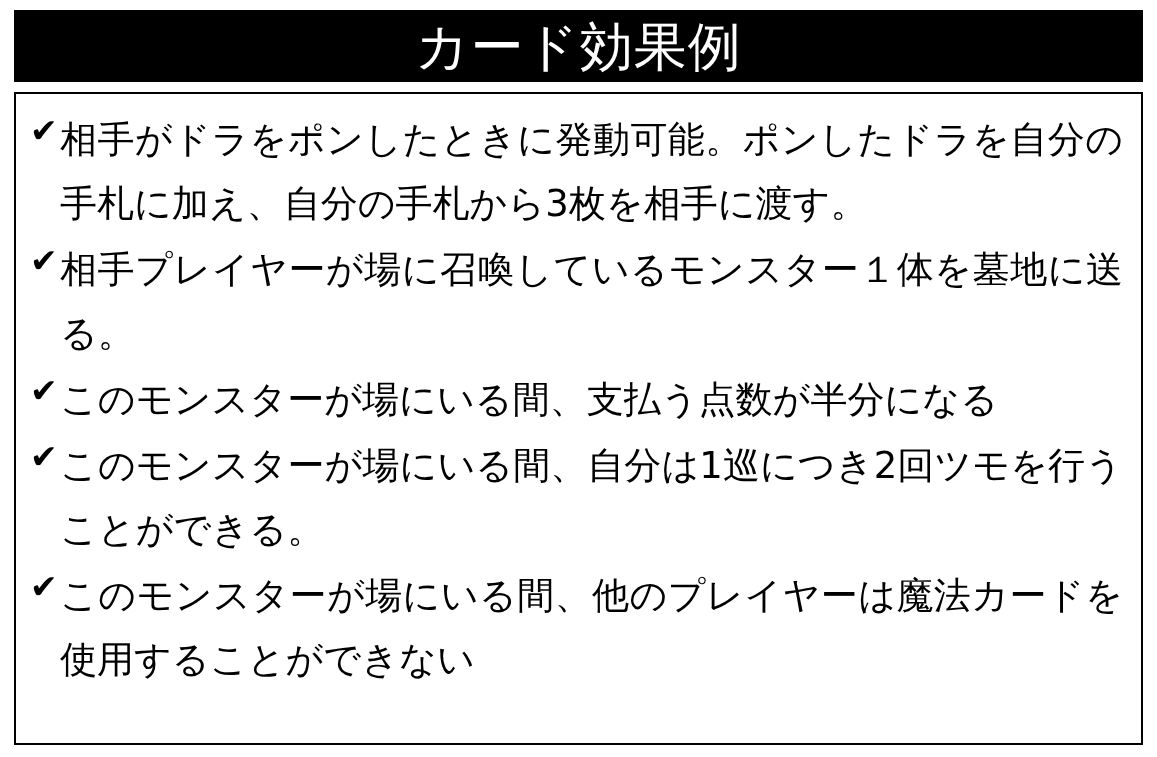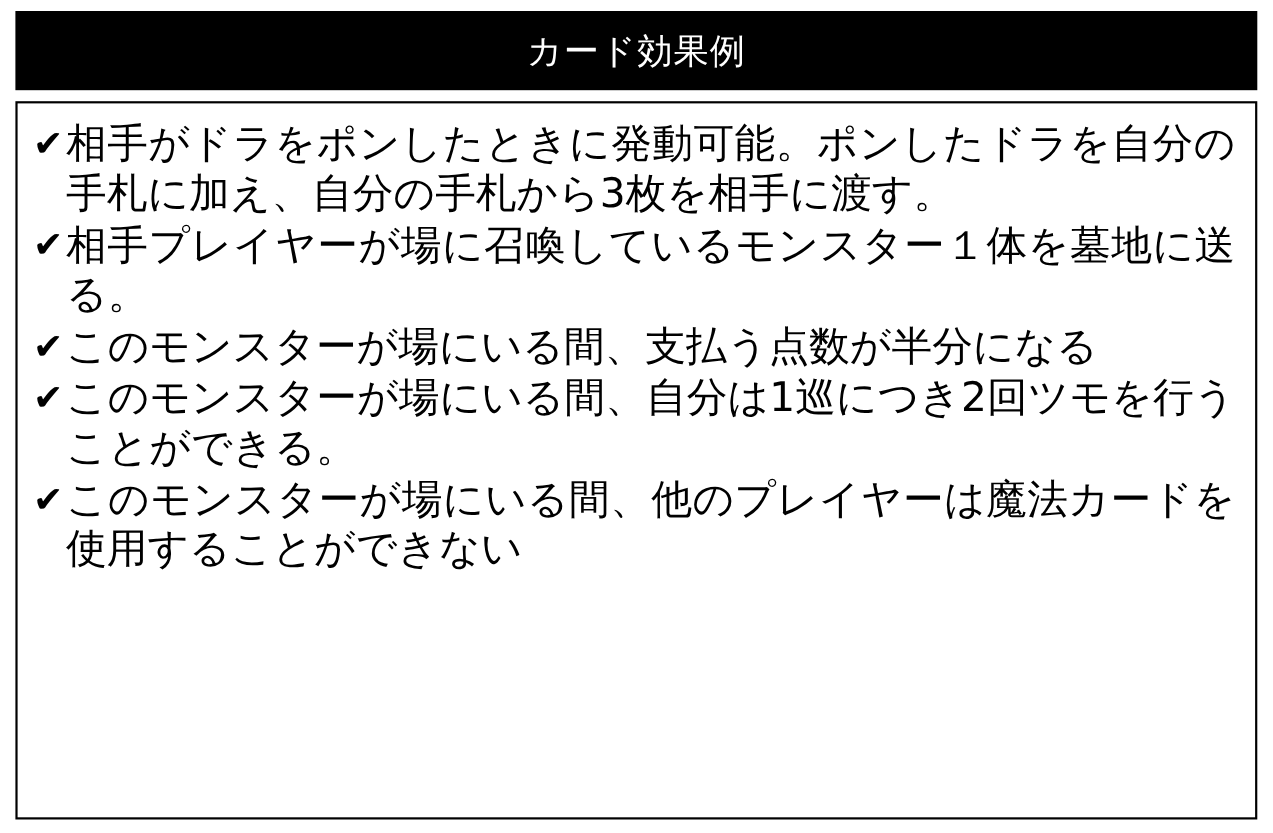--- a/index.html
+++ b/index.html
@@ -27,21 +27,21 @@
     width: 1129px;
     height: 72px;
     background: #000000;
     display: flex;
     align-items: center;
     justify-content: center;
     box-sizing: border-box;
   }
   .title-text {
     color: #ffffff;
-    font-size: 32px;
+    font-size: 53px;
     font-weight: 400;
     letter-spacing: 1px;
     line-height: 1;
     font-family: "DejaVu Sans", "Liberation Sans", sans-serif;
   }
   .body-box {
     position: absolute;
     left: 14px;
     top: 92px;
     width: 1129px;
@@ -67,21 +67,21 @@
     line-height: 45px;
     color: #000000;
     width: 30px;
     text-align: left;
     font-family: "DejaVu Sans", sans-serif;
     font-weight: 700;
   }
   .bullet-text {
     flex: 1 1 auto;
     font-size: 37px;
-    line-height: 45px;
+    line-height: 64px;
     color: #000000;
     font-family: "DejaVu Sans", "Liberation Sans", sans-serif;
     letter-spacing: 0px;
     text-align: justify;
     text-justify: inter-character;
     word-break: break-all;
   }
 </style>
 </head>
 <body>

